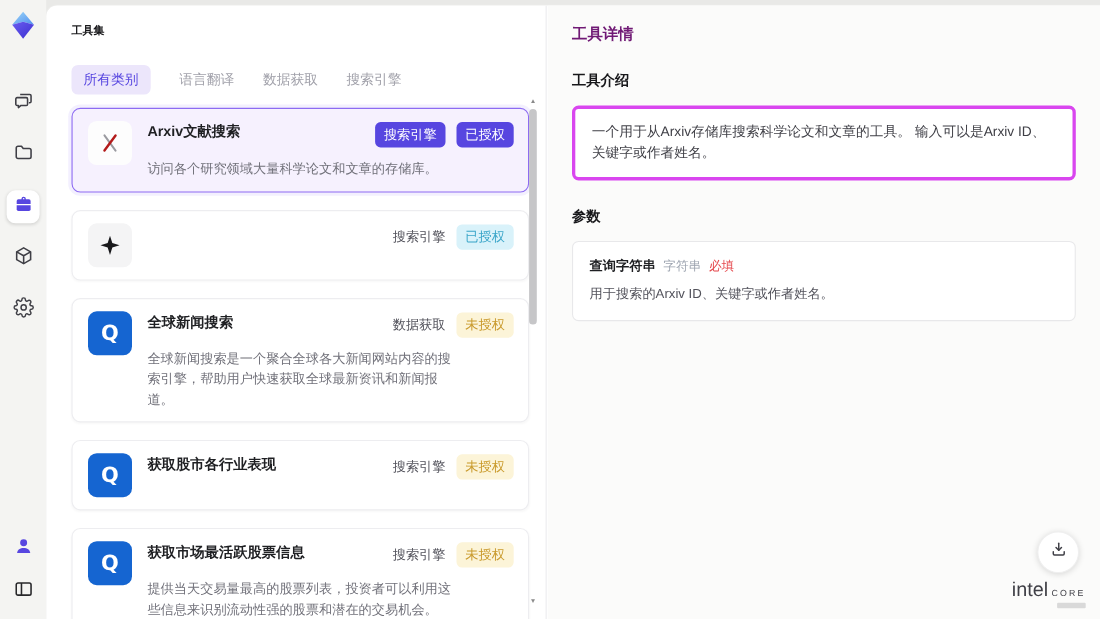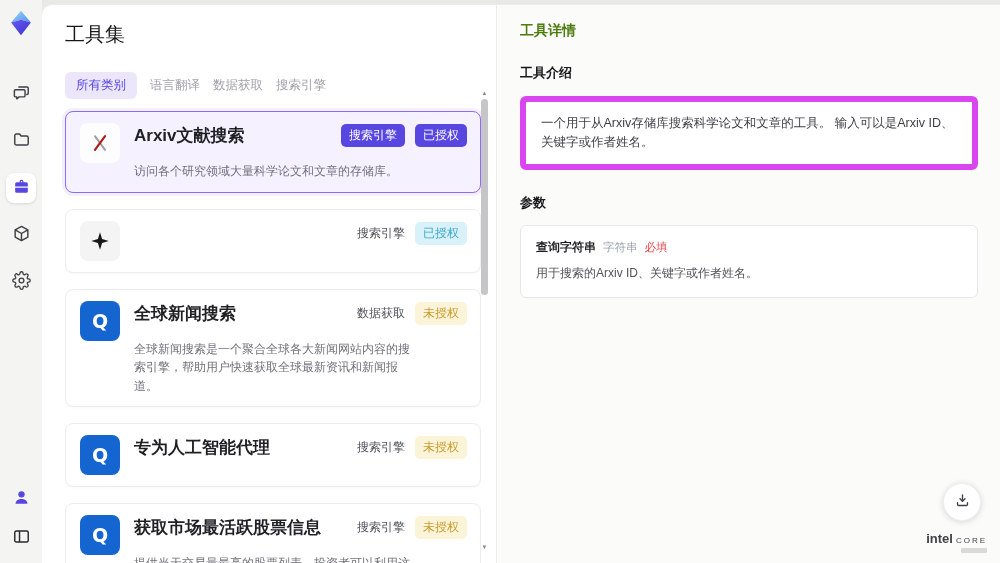--- a/index.html
+++ b/index.html
@@ -31,22 +31,22 @@
     position:absolute; left:42px; top:5px; right:0; bottom:0;
     background:#ffffff; border-top-left-radius:10px;
     box-shadow:0 0 0 1px #ececea;
     overflow:hidden;
   }
   
   .list-panel {
     position:absolute; left:0; top:0; width:455px; height:100%;
     border-right:1px solid #ececee; padding:16px 0 0 23px;
   }
-  .panel-title { font-size:20px; font-weight:normal; color:#18181b; }
-  .tabs { display:flex; align-items:center; gap:13px; margin-top:24px; }
+  .panel-title { font-size:10px; font-weight:bold; color:#18181b; }
+  .tabs { display:flex; align-items:center; gap:26px; margin-top:24px; }
   .tab { font-size:12.5px; color:#a1a1aa; cursor:pointer; padding:5px 0; white-space:nowrap; }
   .tab.active {
     background:#ece6fb; color:var(--accent); padding:5px 11px; border-radius:6px;
   }
   .tool-list { margin-top:12px; width:416px; display:flex; flex-direction:column; gap:16px; }
   .card {
     position:relative; background:#fff; border:1px solid #ededf0; border-radius:8px;
     padding:11px 14px; display:flex; gap:14px; cursor:pointer;
     box-shadow:0 1px 2px rgba(0,0,0,.03);
   }
@@ -57,64 +57,64 @@
   .tool-icon {
     flex:0 0 40px; width:40px; height:40px; border-radius:8px;
     display:flex; align-items:center; justify-content:center; overflow:hidden;
     background:#f4f4f5;
   }
   .tool-icon svg { width:22px; height:22px; }
   .icon-arxiv-logo-icon { background:#fdfdfd; }
   .icon-search-q-logo-icon { background:#1565d1; }
   .q-letter { color:#fff; font-size:19px; font-weight:bold; font-family:"DejaVu Sans",sans-serif; }
   .tool-text { padding-top:1px; }
-  .tool-name { font-size:17px; font-weight:bold; color:#1f2023; }
+  .tool-name { font-size:13px; font-weight:bold; color:#1f2023; }
   .tool-desc { margin-top:15px; font-size:12px; line-height:1.55; color:#71717a; max-width:282px; }
   .tool-badges { position:absolute; right:13px; top:12px; display:flex; align-items:center; gap:10px; }
   .cat-text { font-size:12px; color:#52525b; }
   .badge { font-size:12px; padding:3px 8px; border-radius:5px; white-space:nowrap; }
   .badge-solid { background:var(--accent); color:#fff; }
   .badge-info { background:#d9f2fa; color:#3ba6c9; }
   .badge-warn { background:#fcf4d8; color:#c99a2c; }
   
   .scrollbar { position:absolute; right:7px; top:84px; bottom:12px; width:9px; }
   .scroll-arrow { position:absolute; left:0; width:9px; height:8px; font-size:6px; color:#8a8a8a; text-align:center; line-height:8px; cursor:pointer; }
   .scroll-arrow.up { top:0; }
   .scroll-arrow.down { bottom:0; }
   .scroll-thumb { position:absolute; left:1px; top:10px; width:7px; height:196px; background:#c6c6c8; border-radius:4px; cursor:pointer; }
   
   .detail-panel {
     position:absolute; left:456px; right:0; top:0; bottom:0;
     background:#fbfbfa; padding:17px 22px 0 22px;
   }
-  .detail-title { font-size:14px; font-weight:bold; color:#4d7c0f; }
+  .detail-title { font-size:14px; font-weight:bold; color:#701a75; }
   .section-title { font-size:13px; font-weight:bold; color:#18181b; margin-top:24px; }
   .intro-box {
-    margin-top:14px; background:#fff; border:6px solid #d946ef; border-radius:6px;
+    margin-top:14px; background:#fff; border:3px solid #d946ef; border-radius:6px;
     padding:12px 15px; font-size:12.5px; color:#3f3f46; line-height:1.5;
   }
   .param-box {
     margin-top:13px; background:#fff; border:1px solid #e8e8ea; border-radius:6px;
     padding:13px 15px 15px 15px;
   }
   .param-head { display:flex; align-items:baseline; gap:7px; }
   .param-name { font-size:12px; font-weight:bold; color:#1f2023; }
   .param-type { font-size:11.5px; color:#9ca3af; }
   .param-required { font-size:11.5px; color:#e5484d; }
   .param-desc { margin-top:9px; font-size:12px; color:#52525b; }
   
   .fab {
     position:absolute; right:19px; bottom:42px; width:38px; height:38px; border-radius:50%;
     background:#fff; box-shadow:0 1px 6px rgba(0,0,0,.15); border:1px solid #efefef;
     display:flex; align-items:center; justify-content:center; cursor:pointer;
   }
   .fab svg { width:17px; height:17px; }
   .intel-brand { position:absolute; right:13px; bottom:10px; text-align:right; color:#3f3f46; line-height:1; }
   .intel-row { display:flex; align-items:baseline; gap:3px; }
-  .intel-word { font-size:13px; font-weight:bold; letter-spacing:0; }
+  .intel-word { font-size:18px; font-weight:normal; letter-spacing:0; }
   .core-word { font-size:12px; letter-spacing:2px; font-variant:small-caps; }
   .ultra-mark { margin-top:3px; margin-left:auto; width:26px; height:5px; background:#d9d9d9; border-radius:1px; }
 </style>
 </head>
 <body style="--accent: #5746e0;">
 
 <div class="rail">
   <div class="rail-logo">
     <svg viewBox="0 0 24 24">
       <defs>
@@ -241,21 +241,21 @@
     <div class="tool-badges">
       <span class="cat-text">数据获取</span>
       <span class="badge badge-warn">未授权</span>
     </div>
   </div>
         <div class="card">
     <div class="tool-icon icon-search-q-logo-icon">
             <span class="q-letter">Q</span>
           </div>
     <div class="tool-text">
-      <div class="tool-name">专为人工智能代理</div>
+      <div class="tool-name">获取股市各行业表现</div>
     </div>
     <div class="tool-badges">
       <span class="cat-text">搜索引擎</span>
       <span class="badge badge-warn">未授权</span>
     </div>
   </div>
         <div class="card">
     <div class="tool-icon icon-search-q-logo-icon">
             <span class="q-letter">Q</span>
           </div>

